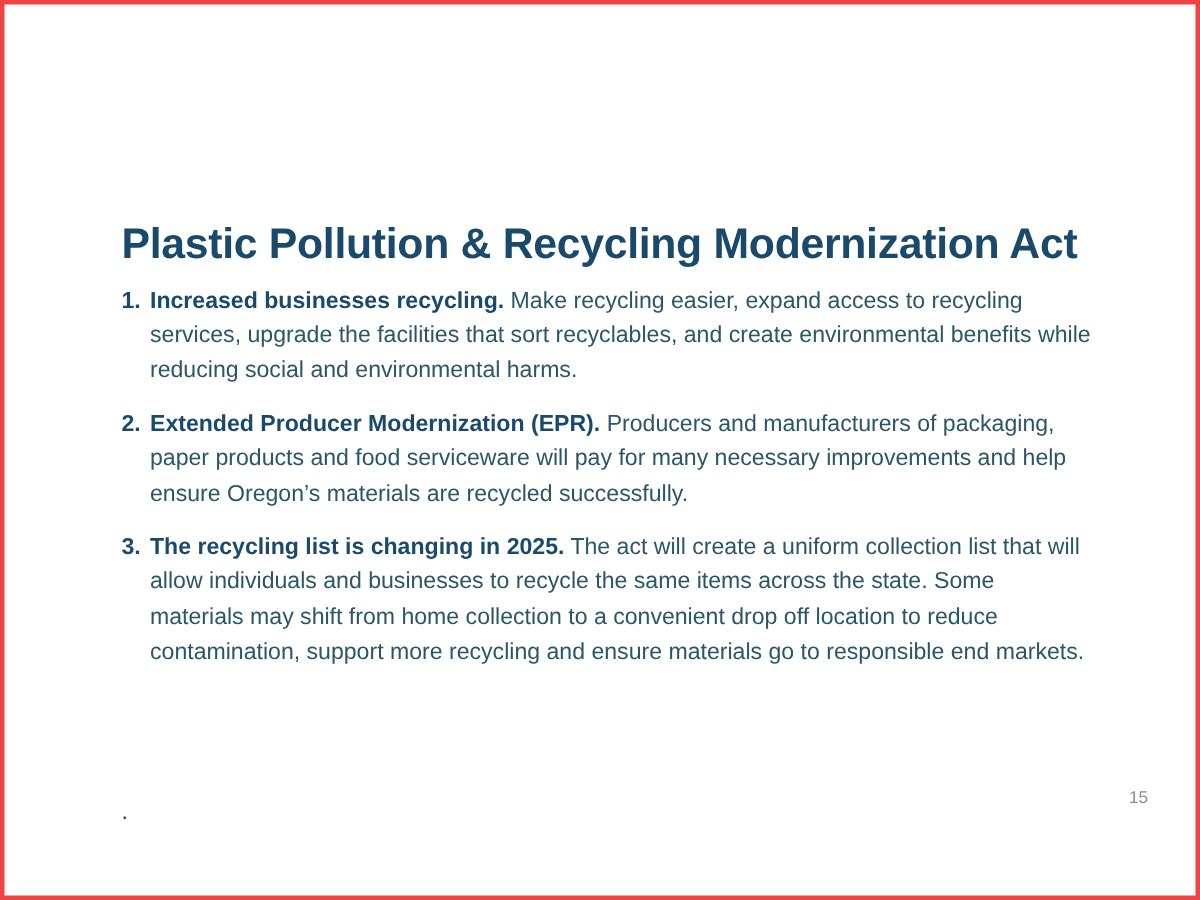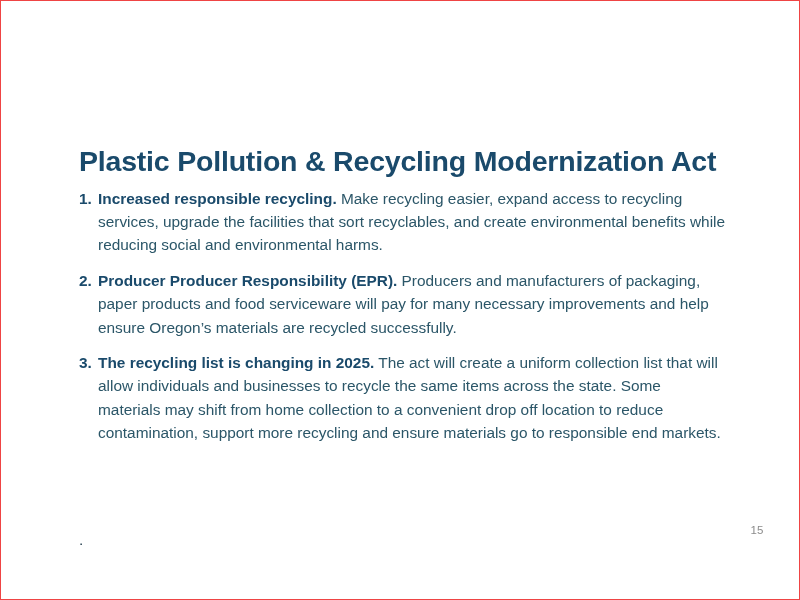--- a/index.html
+++ b/index.html
@@ -11,21 +11,21 @@
   body {
     font-family: "Liberation Sans", "DejaVu Sans", sans-serif;
     -webkit-font-smoothing: antialiased;
   }
 
   #slide {
     position: relative;
     width: 800px;
     height: 600px;
     background: #ffffff;
-    border: 1px solid #ef4444;
+    border: 3px solid #ef4444;
     box-sizing: border-box;
     overflow: hidden;
   }
 
   #slide-title {
     position: absolute;
     left: 78px;
     top: 126px;
     width: 680px;
     font-size: 28.5px;
@@ -102,25 +102,25 @@
 </head>
 <body>
 
 <div id="slide">
 
   <h1 id="slide-title">Plastic Pollution &amp; Recycling Modernization Act</h1>
 
   <ol id="body-list">
 
     <li class="list-item">
-      <span class="item-number">1.</span><span class="item-lead">Increased responsible recycling.</span><span class="item-rest"> Make recycling easier, expand access to recycling services, upgrade the facilities that sort recyclables, and create environmental benefits while reducing social and environmental harms.</span>
+      <span class="item-number">1.</span><span class="item-lead">Increased businesses recycling.</span><span class="item-rest"> Make recycling easier, expand access to recycling services, upgrade the facilities that sort recyclables, and create environmental benefits while reducing social and environmental harms.</span>
     </li>
 
     <li class="list-item">
-      <span class="item-number">2.</span><span class="item-lead">Producer Producer Responsibility (EPR).</span><span class="item-rest"> Producers and manufacturers of packaging, paper products and food serviceware will pay for many necessary improvements and help ensure Oregon’s materials are recycled successfully.</span>
+      <span class="item-number">2.</span><span class="item-lead">Extended Producer Modernization (EPR).</span><span class="item-rest"> Producers and manufacturers of packaging, paper products and food serviceware will pay for many necessary improvements and help ensure Oregon’s materials are recycled successfully.</span>
     </li>
 
     <li class="list-item">
       <span class="item-number">3.</span><span class="item-lead">The recycling list is changing in 2025.</span><span class="item-rest"> The act will create a uniform collection list that will allow individuals and businesses to recycle the same items across the state. Some materials may shift from home collection to a convenient drop off location to reduce contamination, support more recycling and ensure materials go to responsible end markets.</span>
     </li>
 
   </ol>
 
   <div id="stray-period">.</div>
 

